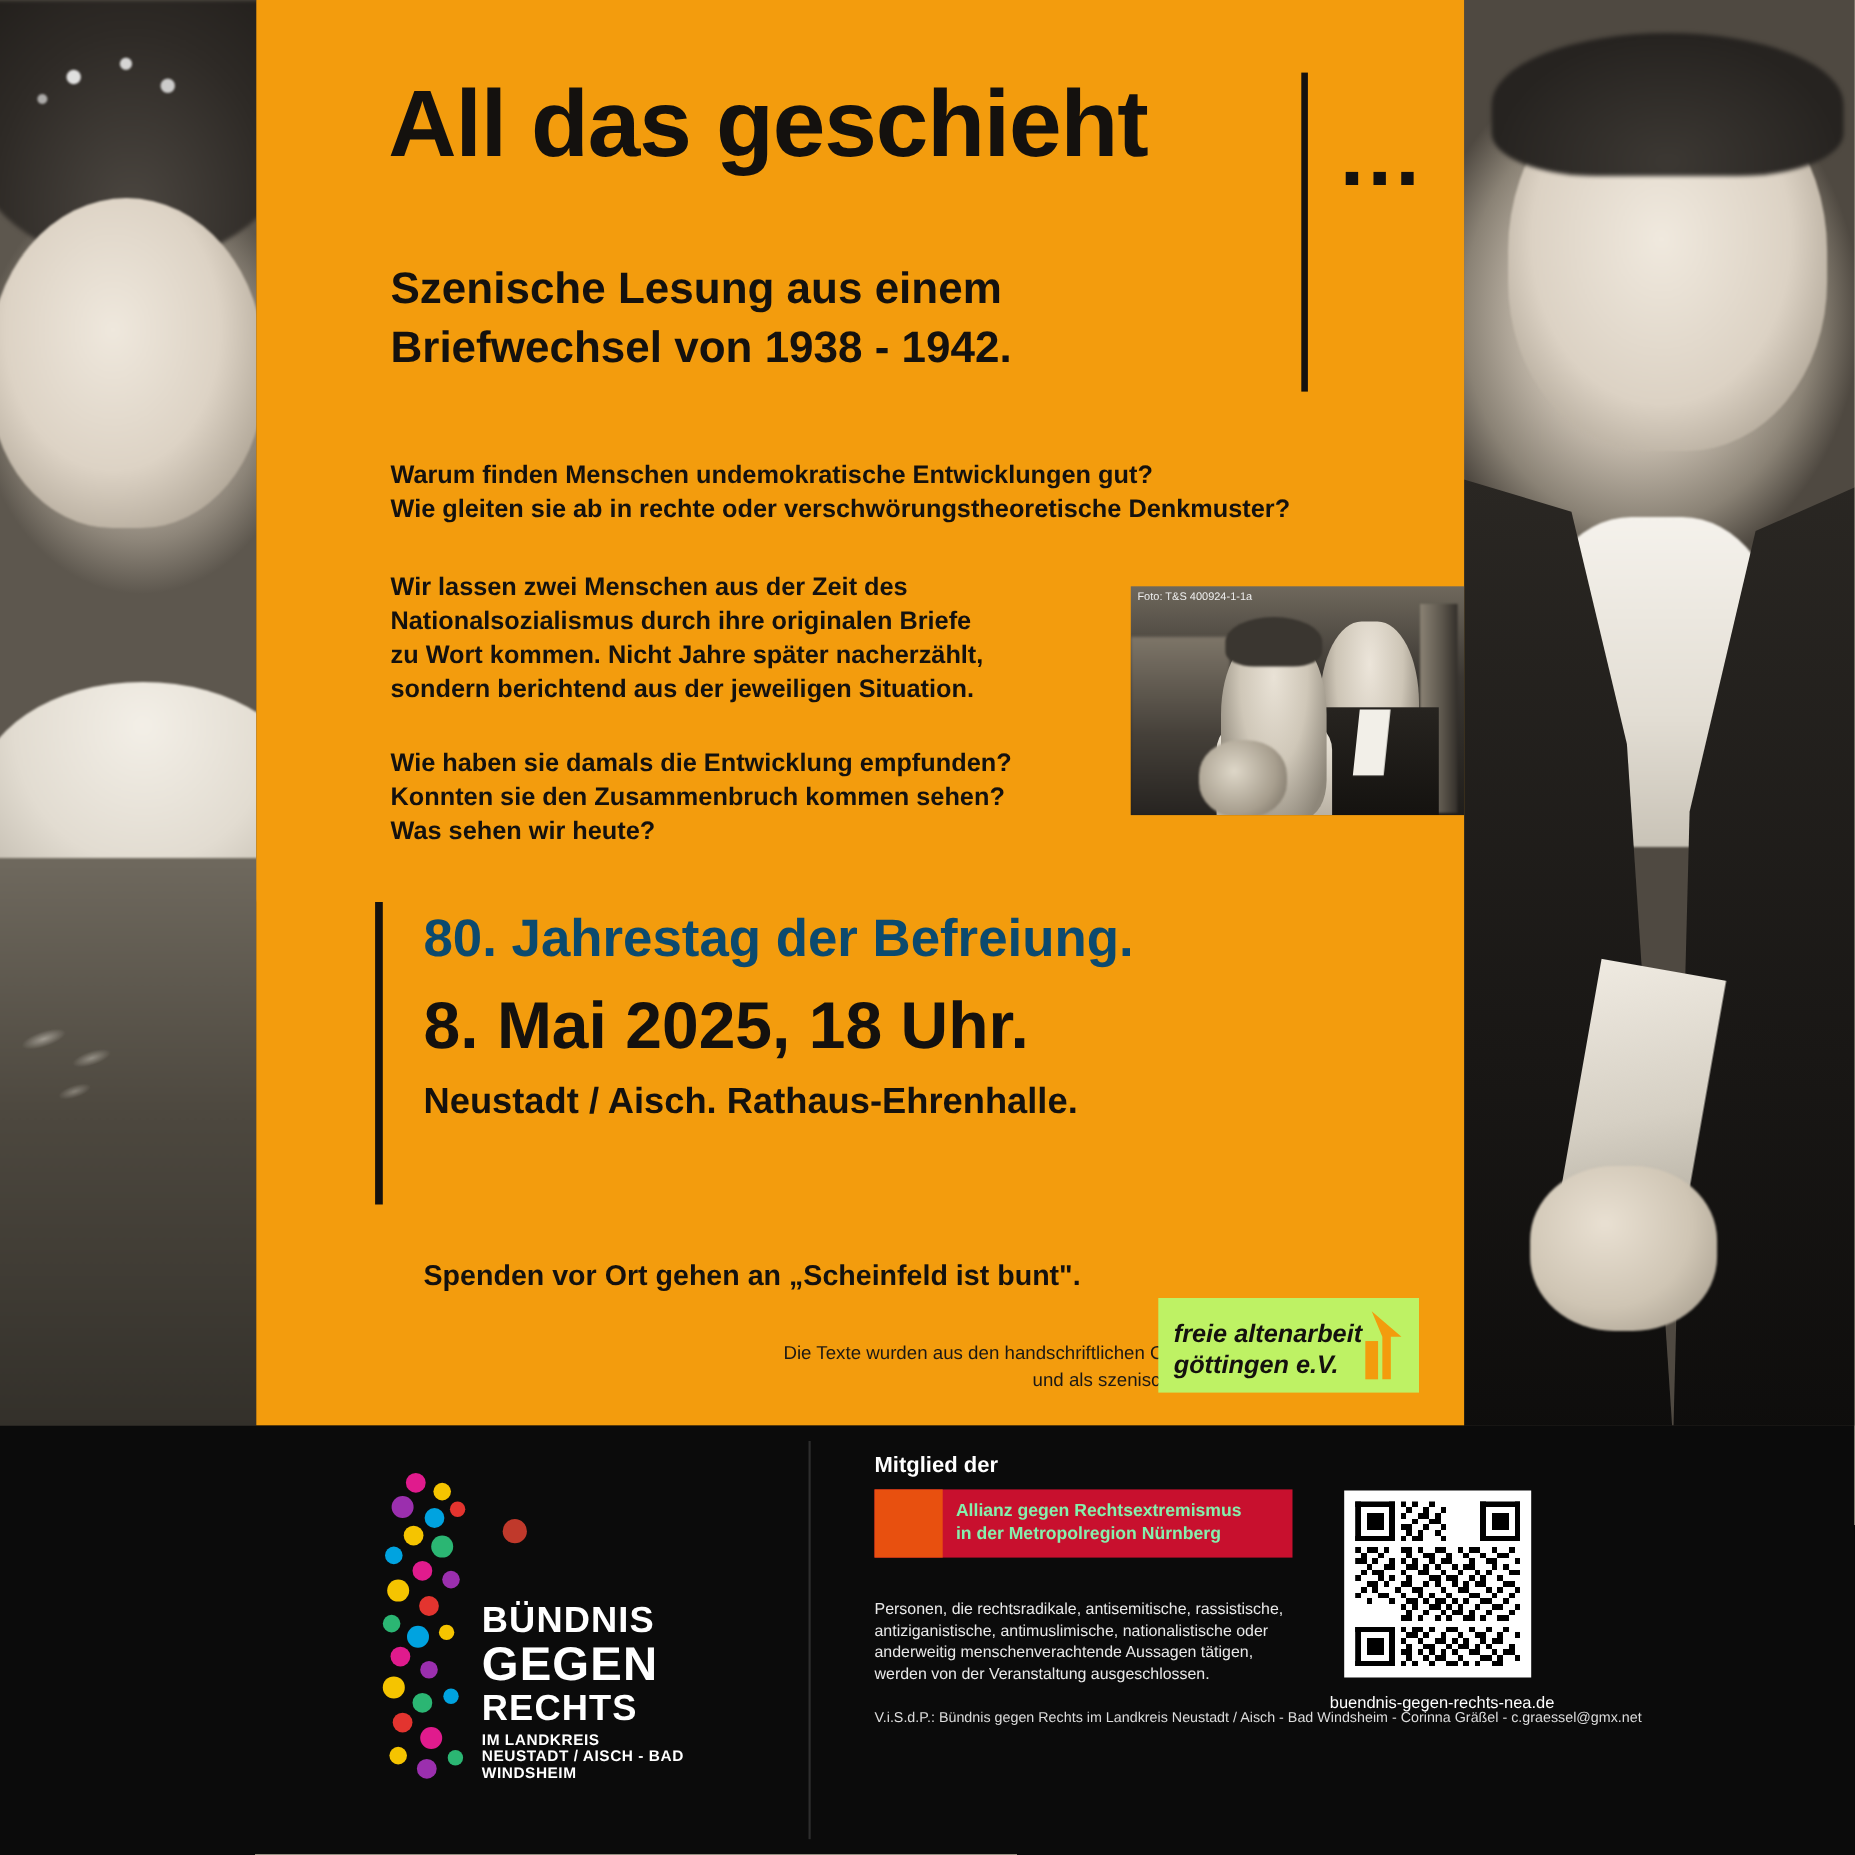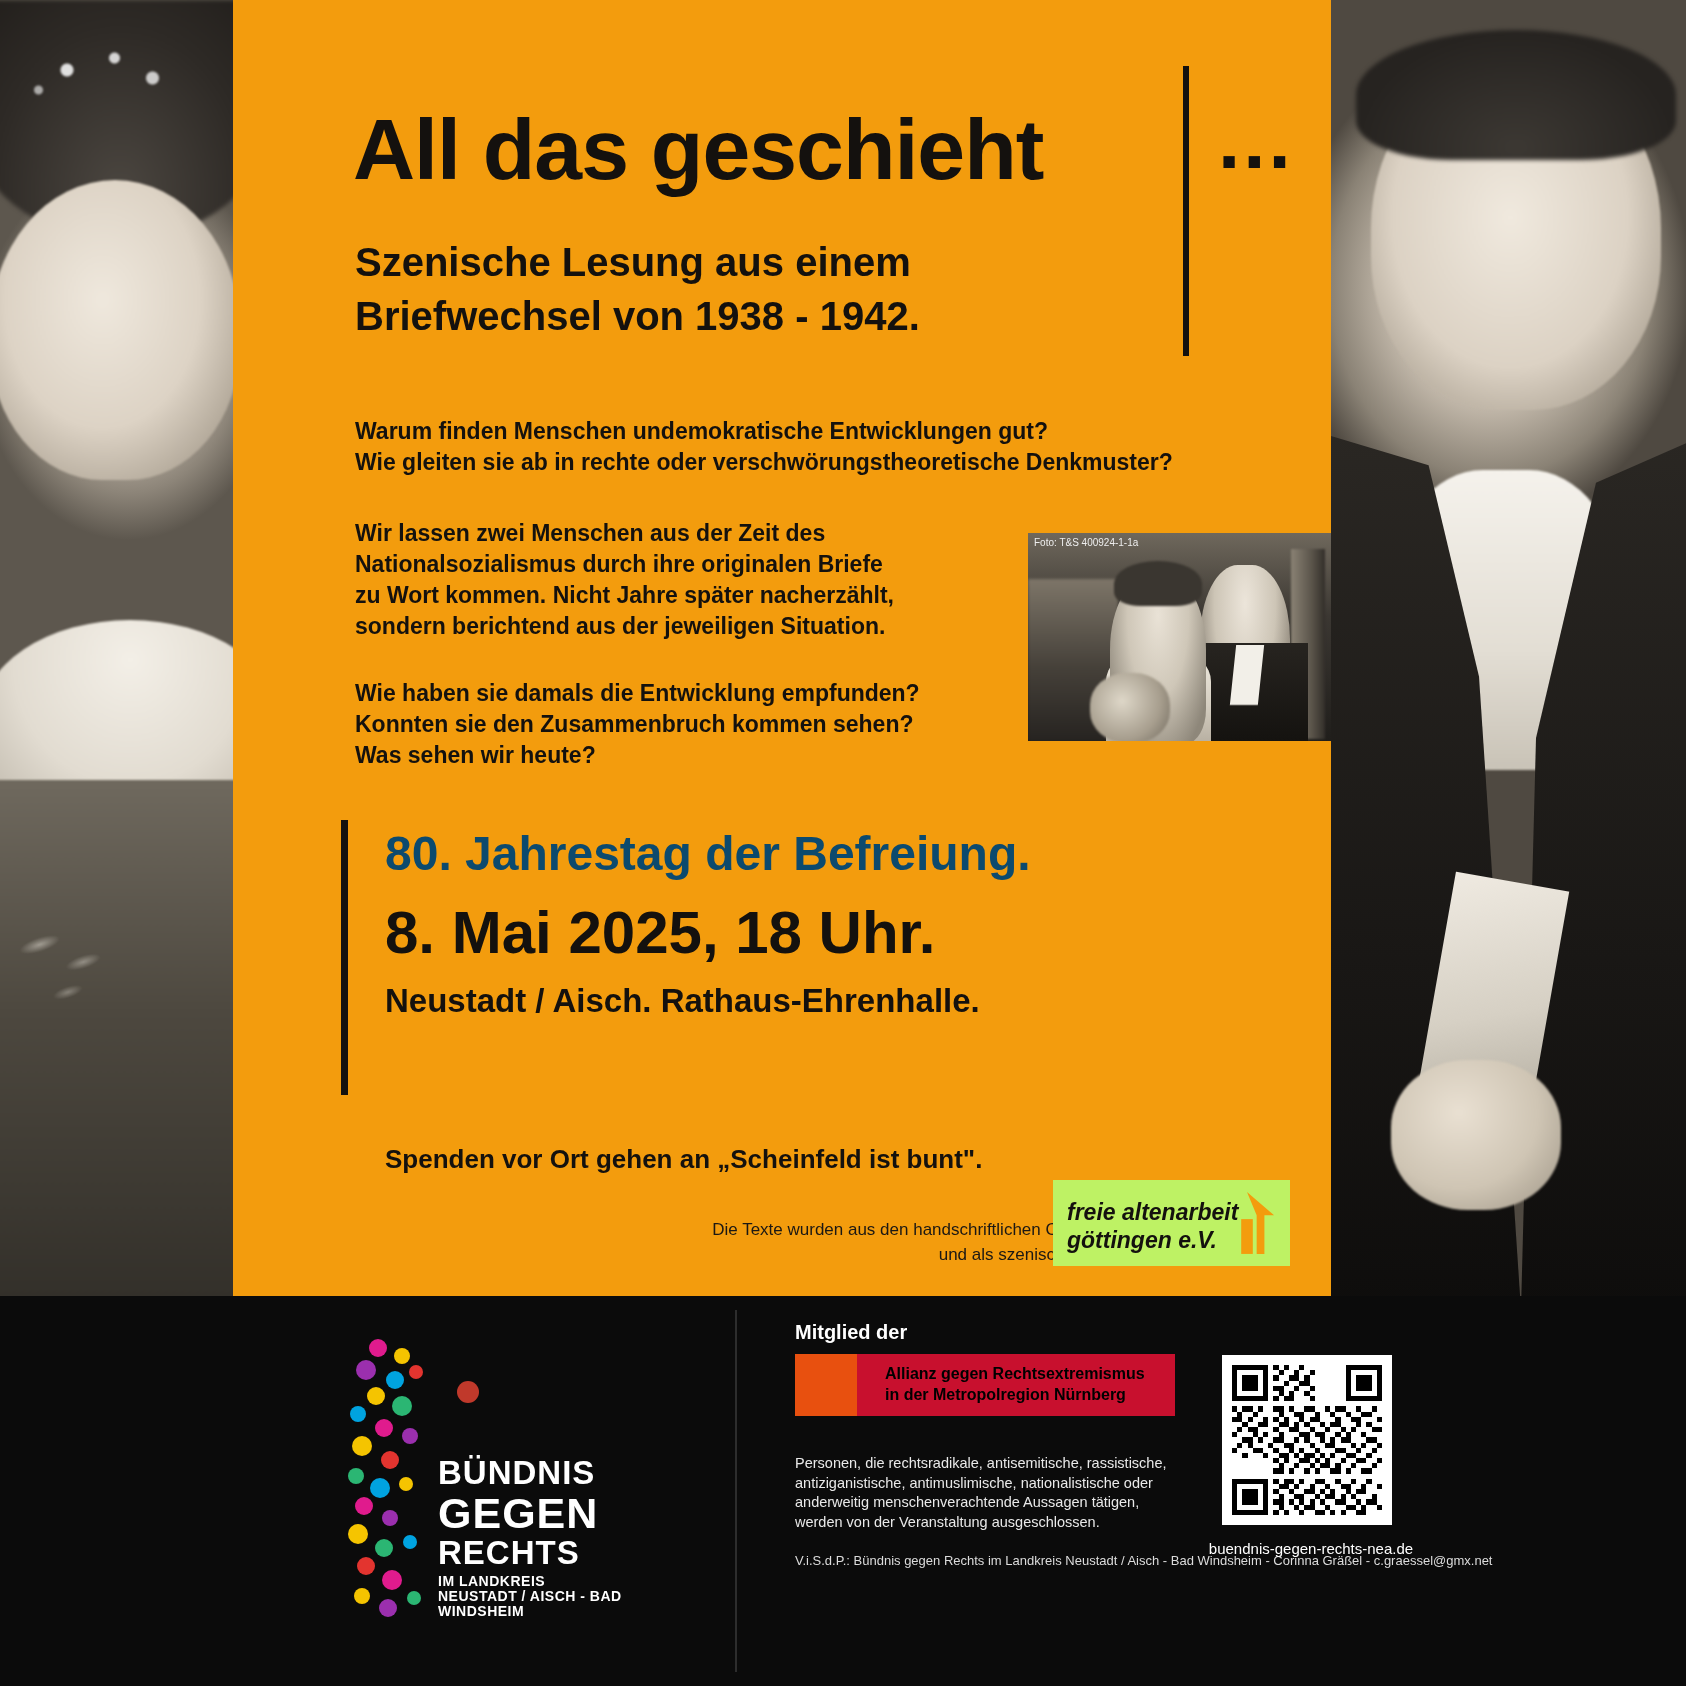--- a/index.html
+++ b/index.html
@@ -188,21 +188,20 @@
   .headline {
     position: absolute;
     left: 120px;
     top: 70px;
     font-size: 86px;
     font-weight: 700;
     color: #14110e;
     letter-spacing: -1px;
     line-height: 1;
     white-space: nowrap;
-    margin-top: 36px;
   }
   .ellipsis {
     position: absolute;
     left: 985px;
     top: 95px;
     font-size: 80px;
     font-weight: 700;
     color: #14110e;
     letter-spacing: 3px;
   }
@@ -496,25 +495,25 @@
     display: flex;
     align-items: center;
   }
   .allianz .sq {
     width: 62px;
     height: 62px;
     background: #e8500f;
     flex: 0 0 62px;
   }
   .allianz .txt {
-    color: #000000;
+    color: #86efac;
     font-size: 16px;
     font-weight: 700;
     line-height: 1.3;
-    padding-left: 28px;
+    padding-left: 12px;
   }
   .disclaimer {
     position: absolute;
     left: 795px;
     top: 1454px;
     width: 390px;
     font-size: 14.5px;
     color: #e9e9e9;
     line-height: 1.36;
   }

